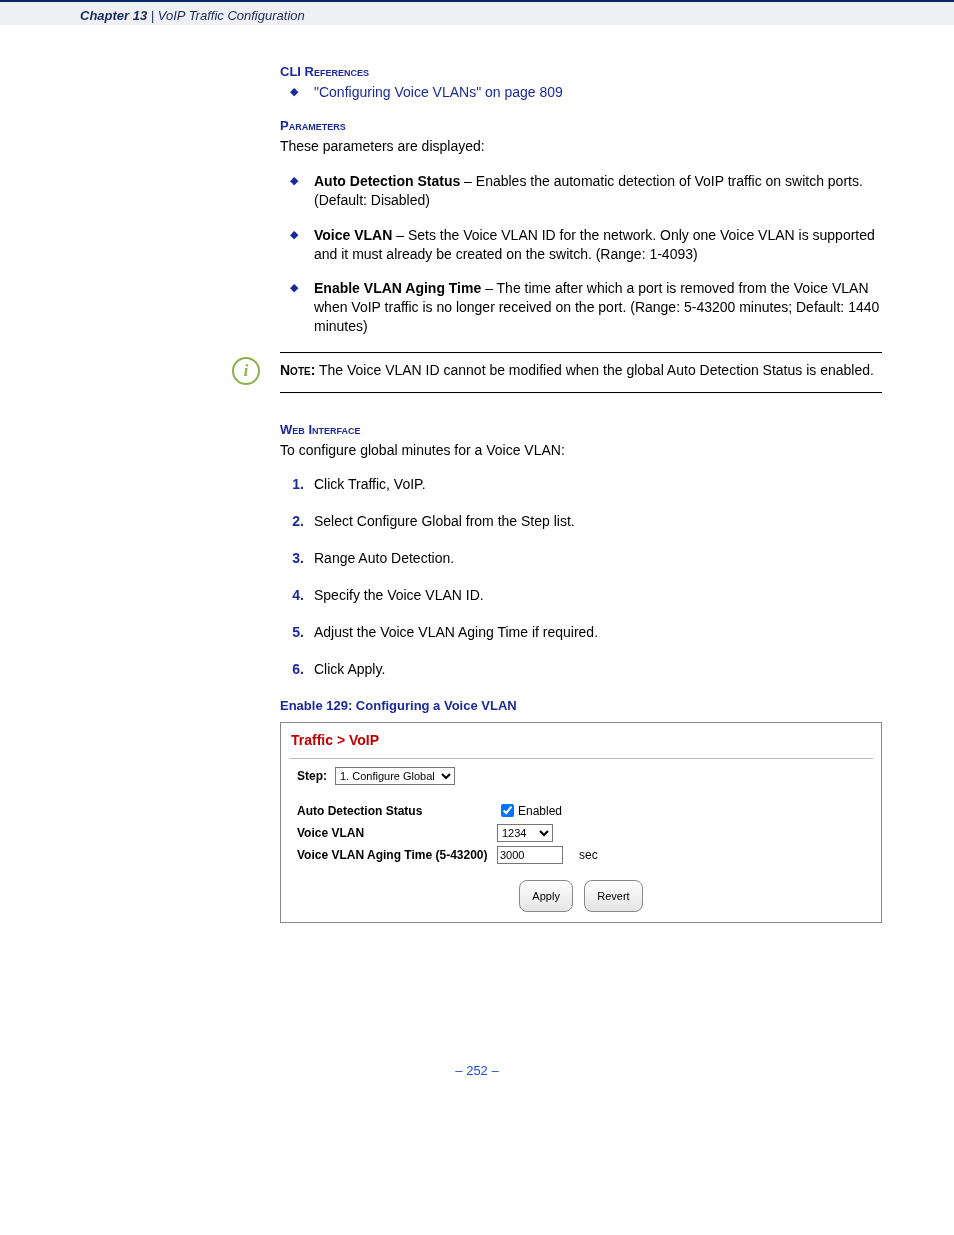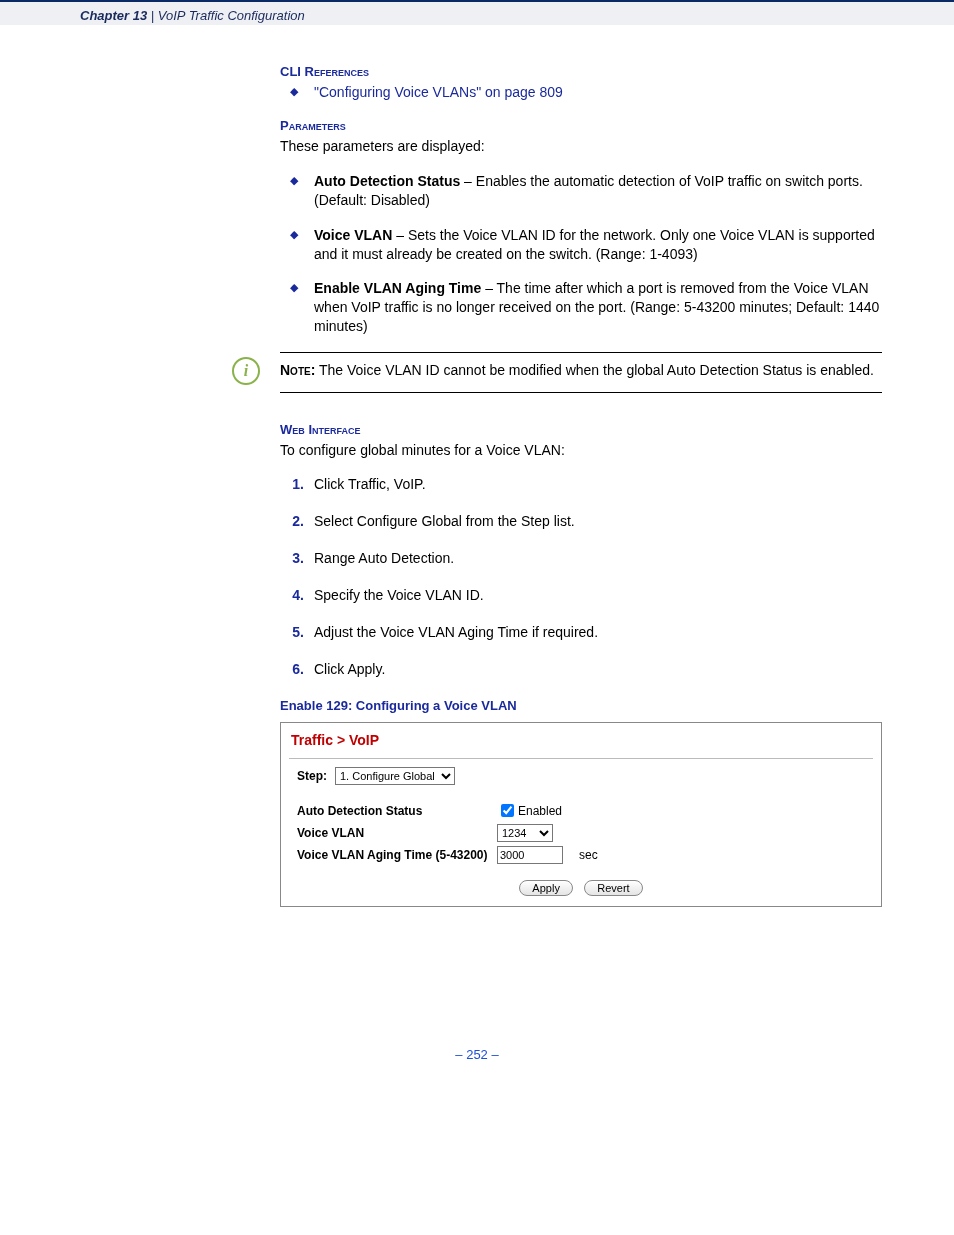--- a/index.html
+++ b/index.html
@@ -154,21 +154,21 @@
   }
   .ui-check {
     margin-right: 4px;
   }
   .ui-buttons {
     text-align: center;
     margin-top: 16px;
   }
   .ui-btn {
     font-size: 11px;
-    padding: 1px 12px;
+    padding: 9px 12px;
     margin: 0 4px;
     border: 1px solid #888;
     background: linear-gradient(#fff,#e4e4e4);
     border-radius: 8px;
   }
   .page-num {
     text-align: center;
     color: #1d4ed8;
     font-size: 13px;
     margin-top: 140px;

